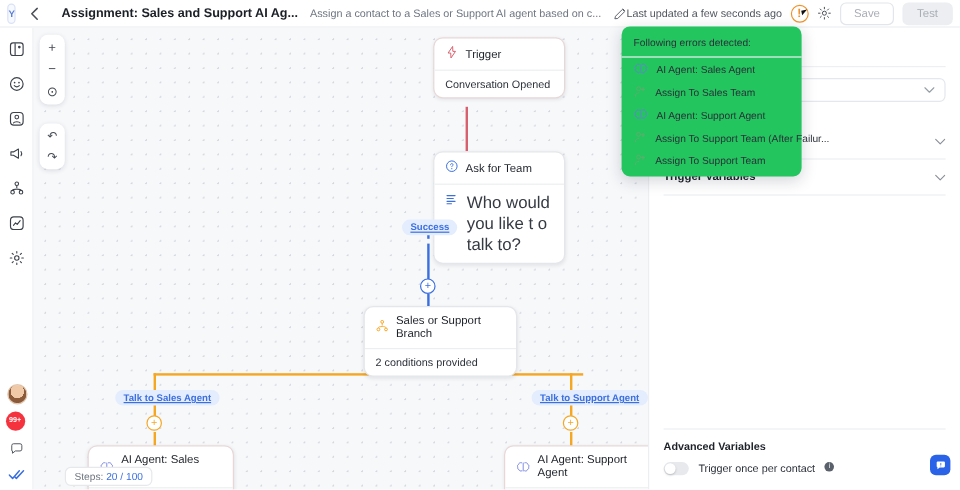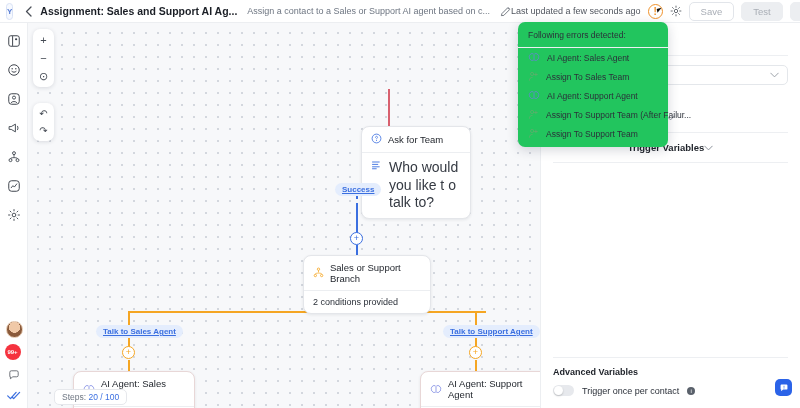--- a/index.html
+++ b/index.html
@@ -22,21 +22,21 @@
     border: 1px solid #d9e2f5; border-radius: 5px;
     background: #f6f9ff; display: flex; align-items: center; justify-content: center;
     color: #5b7fd4; font-size: 8px; font-weight: 700;
   }
   .back-chev {
     margin-left: 12px; width: 14px; height: 16px;
     display: flex; align-items: center; justify-content: center;
     color: #4a4f57; font-size: 12px;
   }
   .wf-title {
-    margin-left: 8px; font-size: 10.5px; font-weight: 700; color: #1b1f26;
+    margin-left: 19px; font-size: 10.5px; font-weight: 700; color: #1b1f26;
     white-space: nowrap;
   }
   .wf-sub {
     margin-left: 10px; font-size: 9px; color: #6e7682; white-space: nowrap;
   }
   .pencil-ic { margin-left: 10px; color: #5a616b; display:flex; align-items:center; }
   .hdr-right {
     margin-left: auto; display: flex; align-items: center; gap: 7px; padding-right: 7px;
   }
   .last-upd { font-size: 9px; color: #51565f; white-space: nowrap; }
@@ -154,31 +154,31 @@
   }
   .rp-desc { font-size: 9px; color: #51565f; line-height: 1.45; }
   .rp-sep { height: 1px; background: #edeff2; margin: 9px 0; }
   .rp-select {
     height: 20px; border: 1px solid #e4e7eb; border-radius: 5px;
     display: flex; align-items: center; justify-content: flex-end;
     padding: 0 8px; color: #9aa0a8; font-size: 9px;
   }
   .rp-note { font-size: 8.5px; color: #51565f; font-style: italic; margin-top: 9px; }
   .rp-row {
-    display: flex; align-items: center; justify-content: center;
+    display: flex; align-items: center; justify-content: space-between;
     font-size: 9.5px; color: #1d2128; font-weight: 700;
     padding: 9px 0; border-bottom: 1px solid #edeff2;
   }
   .rp-row .chev { color: #8a9099; font-size: 9px; font-weight: 400; }
   .adv {
     position: absolute; left: 12px; right: 12px; bottom: 12px;
     border-top: 1px solid #edeff2; padding-top: 9px;
   }
   .adv-title { font-size: 9px; font-weight: 700; color: #1d2128; }
-  .adv-row { display: flex; align-items: center; gap: 8px; margin-top: 8px; }
+  .adv-row { display: flex; gap: 8px; margin-top: 8px; }
   .toggle {
     width: 21px; height: 11px; border-radius: 6px; background: #e7e9ed;
     position: relative;
   }
   .toggle::after {
     content: ""; position: absolute; left: 1px; top: 1px;
     width: 9px; height: 9px; border-radius: 50%; background: #fff;
     box-shadow: 0 1px 2px rgba(0,0,0,.2);
   }
   .adv-lbl { font-size: 9px; color: #2b3039; }
@@ -339,20 +339,31 @@
 
     <div class="edge-o" style="left:328px; top:272px; width:2px; height:17px;"></div>
     <div class="edge-o" style="left:100px; top:288px; width:358px; height:2px;"></div>
     <div class="edge-o" style="left:100px; top:288px; width:2px; height:15px;"></div>
     <div class="edge-o" style="left:100px; top:310px; width:2px; height:17px;"></div>
     <div class="edge-o" style="left:100px; top:337px; width:2px; height:16px;"></div>
     <div class="edge-o" style="left:447px; top:288px; width:2px; height:15px;"></div>
     <div class="edge-o" style="left:447px; top:310px; width:2px; height:17px;"></div>
     <div class="edge-o" style="left:447px; top:337px; width:2px; height:16px;"></div>
 
+    <div class="node" style="left:333px; top:8px; width:110px;">
+      <div class="node-head">
+        <span>
+          <svg width="11" height="11" viewBox="0 0 16 16" fill="none">
+              <path d="M9 1L3.5 9h3.2L7 15l5.5-8H9.3L9 1z" stroke="#d8606e" stroke-width="1.2" stroke-linejoin="round"></path>
+            </svg>
+        </span>
+        <span>Trigger</span>
+      </div>
+      <div class="node-body">Conversation Opened</div>
+    </div>
 
     <div class="node" style="left:333px; top:103px; width:110px; border-color:#e4e6ea;">
       <div class="node-head">
         <span>
           <svg width="11" height="11" viewBox="0 0 16 16" fill="none">
               <circle cx="8" cy="8" r="6.4" stroke="#3b6fe0" stroke-width="1.2"></circle>
               <path d="M6.5 6.3c0-.9.7-1.5 1.5-1.5s1.5.6 1.5 1.4c0 1.3-1.5 1.2-1.5 2.4" stroke="#3b6fe0" stroke-width="1.1" stroke-linecap="round"></path>
               <circle cx="8" cy="11" r=".75" fill="#3b6fe0"></circle>
             </svg>
         </span>

